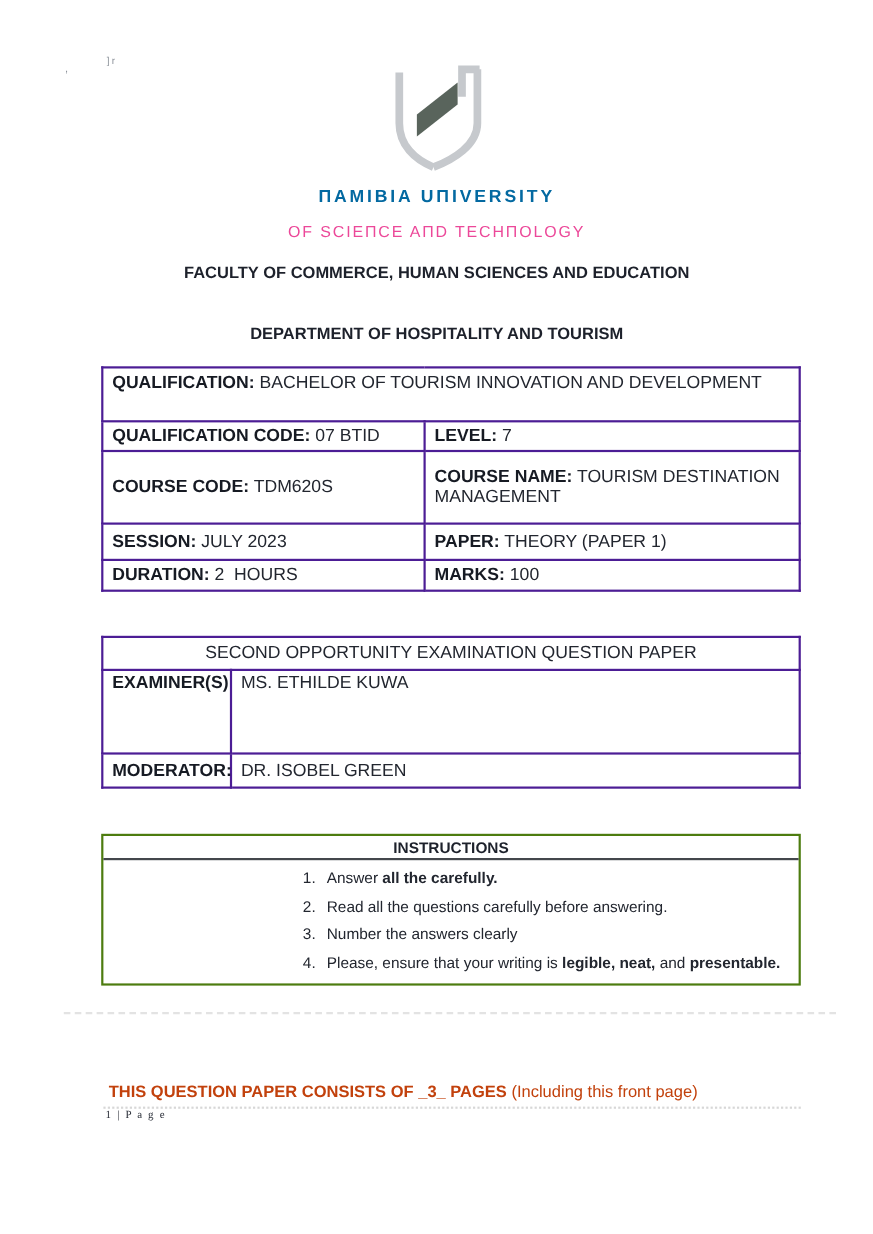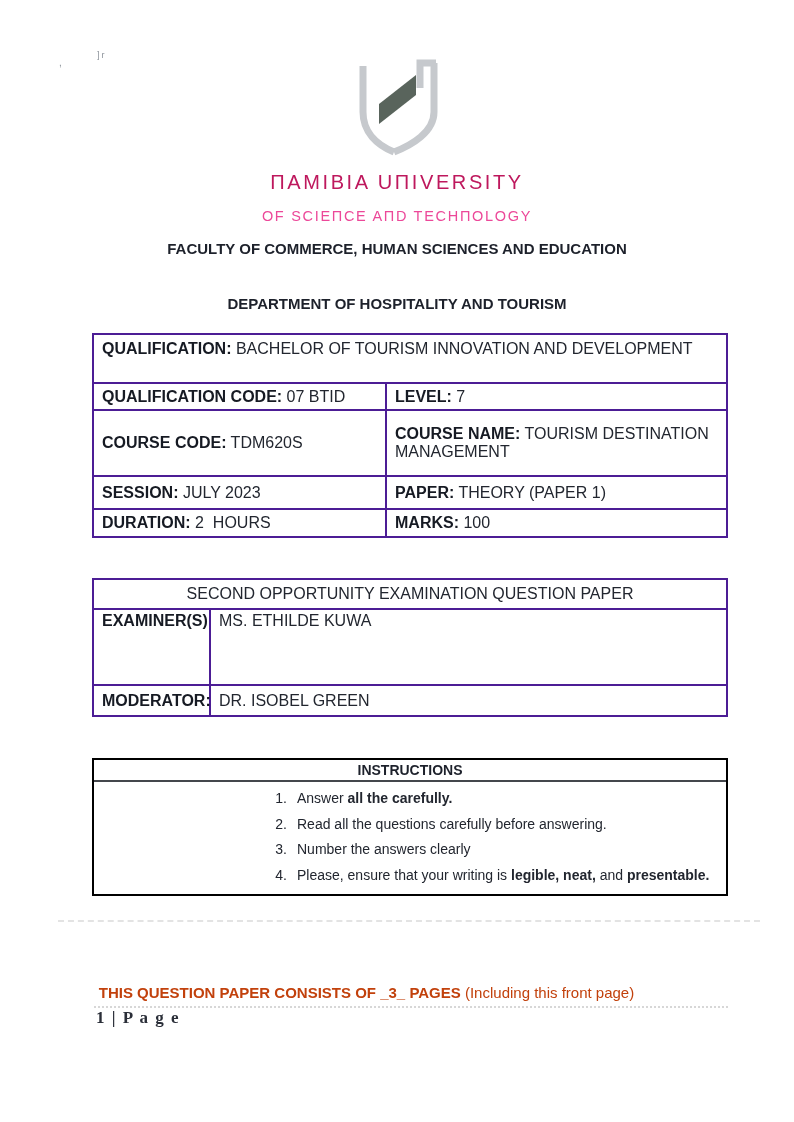--- a/index.html
+++ b/index.html
@@ -17,21 +17,21 @@
   .mark2{left:97px;top:50px;font-size:9px;letter-spacing:2px;}
   .scan-line-1{position:absolute;left:58px;top:920px;width:702px;border-top:2px dashed #e3e3e3;}
   .scan-line-2{position:absolute;left:94px;top:1006px;width:634px;border-top:2px dotted #d7d7d7;}
 
   
   .logo{position:absolute;left:344px;top:54px;}
   .shield-stroke{stroke:var(--logo-outline,#c6c9cd);stroke-width:7;fill:none;stroke-linejoin:miter;stroke-linecap:butt;}
   .slash{fill:var(--logo-slash,#59645c);}
 
   .wordmark{position:absolute;left:0;top:171px;width:794px;text-align:center;line-height:1.15;}
-  .wm1{font-size:20px;font-weight:400;letter-spacing:2.6px;color:#be185d;}
+  .wm1{font-size:16px;font-weight:700;letter-spacing:2.6px;color:#0369a1;}
   .wm2{font-size:14.5px;font-weight:500;letter-spacing:1.7px;color:#ec4899;margin-top:14px;}
 
   .heading{position:absolute;left:0;width:794px;text-align:center;font-weight:700;font-size:15px;color:#1d212b;}
   .faculty{top:240px;}
   .department{top:295px;}
 
   
   table.tbl{position:absolute;left:92px;width:636px;border-collapse:collapse;table-layout:fixed;}
   table.tbl td{border:2px solid #4c1d95;font-size:16px;padding:2px 8px;vertical-align:middle;color:#22262f;}
   .lbl{font-weight:700;color:#161a23;}
@@ -45,38 +45,38 @@
   .course-tbl .r5 td{height:22px;}
 
   .exam-tbl{top:578px;}
   .exam-tbl .hrow td{height:24px;text-align:center;font-weight:400;}
   .exam-tbl .erow td{height:70px;vertical-align:top;}
   .exam-tbl .mrow td{height:25px;}
 
   
   .instr-box{
     position:absolute;left:92px;top:758px;width:636px;height:138px;
-    border:2px solid #000000;box-sizing:border-box;
+    border:2px solid #4d7c0f;box-sizing:border-box;
   }
   .instr-header{
     border-bottom:2px solid #44474c;text-align:center;
     font-weight:700;font-size:14px;padding:2px 0;color:#1d212b;
   }
   .instr-body{padding:8px 10px 0 176px;}
   .instr-item{display:flex;font-size:14px;margin-bottom:9.5px;color:#22262f;}
   .instr-num{width:17px;text-align:right;margin-right:10px;flex:none;}
   .instr-text .b{font-weight:700;}
 
   
   .footer-note{position:absolute;left:0;top:984px;width:733px;text-align:center;font-size:15px;color:#c2410c;}
   .footer-note .b{font-weight:700;}
   .page-marker{
     position:absolute;left:96px;top:1008px;
     font-family:"Liberation Serif", serif;
-    font-size:17px;font-weight:700;letter-spacing:1.5px;color:#2a2e38;
+    font-size:10px;font-weight:400;letter-spacing:1.5px;color:#2a2e38;
   }
 </style>
 </head>
 <body>
 
 <div class="page">
 
   <span class="scan-mark mark1">,</span>
   <span class="scan-mark mark2">]r</span>
 

